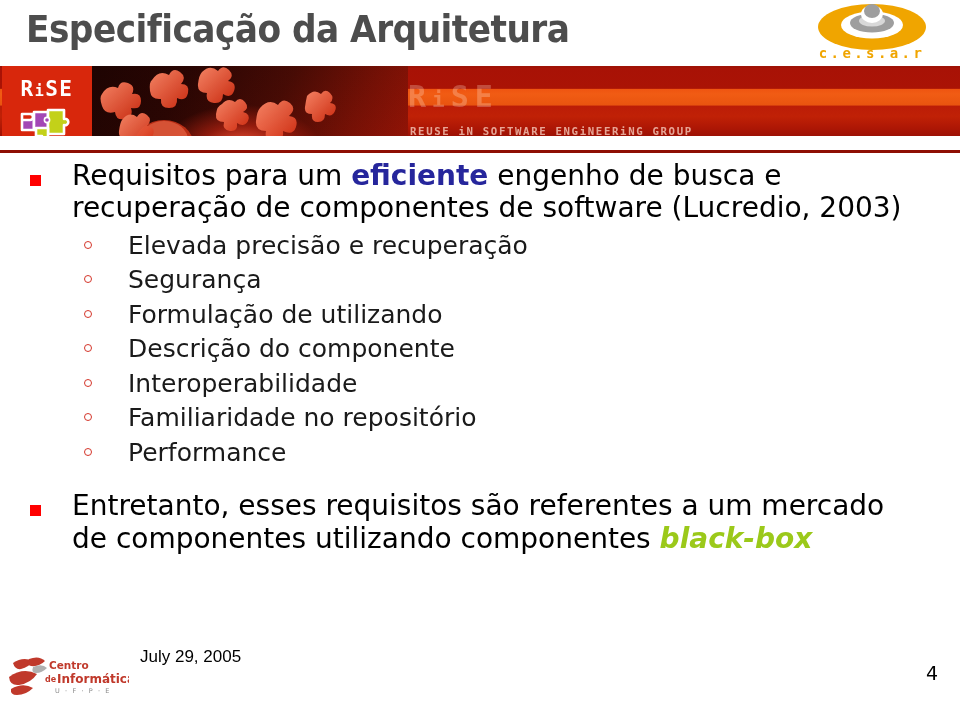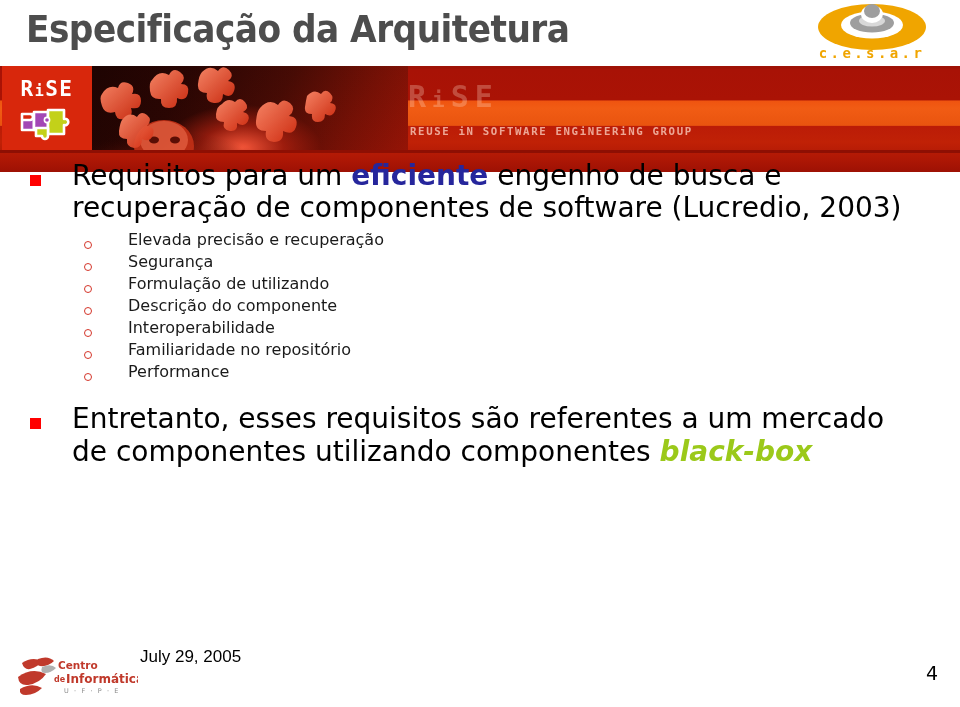--- a/index.html
+++ b/index.html
@@ -23,21 +23,21 @@
     transform-origin: left center;
     white-space: nowrap;
   }
 
   
   .cesar-logo { position: absolute; right: 18px; top: 2px; width: 140px; height: 62px; text-align: right; }
   .cesar-logo svg { display: block; }
 
   
   .banner {
-    position: absolute; left: 0; top: 66px; width: 960px; height: 106px;
+    position: absolute; left: 0; top: 66px; width: 960px; height: 70px;
     overflow: hidden;
     background: linear-gradient(to bottom,
       #9e1206 0%, #9e1206 2%,
       #a81206 3%, #aa1305 32%,
       #ef5410 33%, #f15c14 40%, #e9540f 56%,
       #bb1c07 57%, #c02106 72%, #ae1705 88%, #9d1104 100%);
   }
   .banner-left-logo {
     position: absolute; left: 2px; top: 0px; width: 90px; height: 86px;
     background: #d8270c;
@@ -103,35 +103,35 @@
     position: absolute; left: 30px; top: 15px;
     width: 11px; height: 11px; background: #ff0000;
   }
   .bullet-l1 .emph-blue { font-weight: bold; color: #26269c; }
   .bullet-l1 .emph-green { font-weight: bold; font-style: italic; color: #9bc91a; }
 
   .sublist { margin-top: 4px; }
   .bullet-l2 {
     position: relative;
     padding-left: 128px;
-    font-size: 16px;
+    font-size: 25px;
     line-height: 1.38;
     color: #1a1a1a;
     font-family: "DejaVu Sans", sans-serif;
   }
   .bullet-l2 .circ {
     position: absolute; left: 84px; top: 12px;
     width: 8px; height: 8px;
     border: 1.4px solid #d4352a; border-radius: 50%;
     background: transparent;
   }
 
   
   .footer { position: absolute; left: 0; bottom: 0; width: 960px; height: 62px; }
-  .cin-logo { position: absolute; left: 16px; top: 8px; width: 122px; height: 46px; }
+  .cin-logo { position: absolute; left: 7px; top: 8px; width: 122px; height: 46px; }
   .cin-logo svg { display: block; }
   .footer-date {
     position: absolute; left: 140px; top: 2px;
     font-size: 17px; color: #000;
     font-family: Liberation Sans, sans-serif;
   }
   .footer-page {
     position: absolute; right: 22px; top: 17px;
     font-size: 19px; color: #000;
     font-family: "DejaVu Sans", sans-serif;

